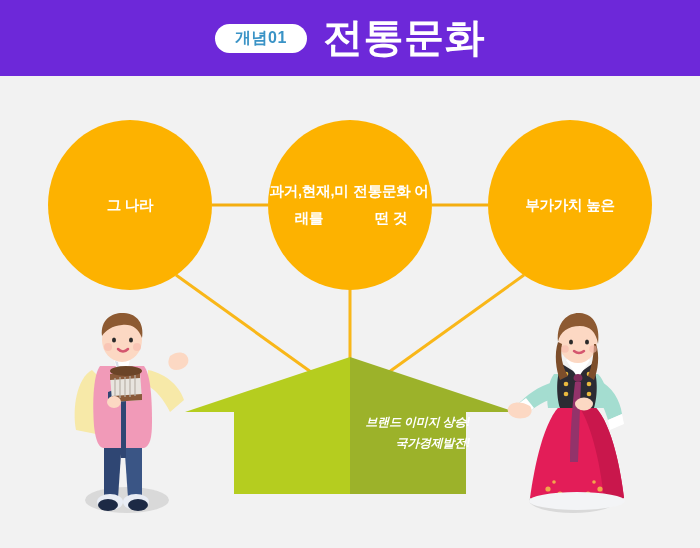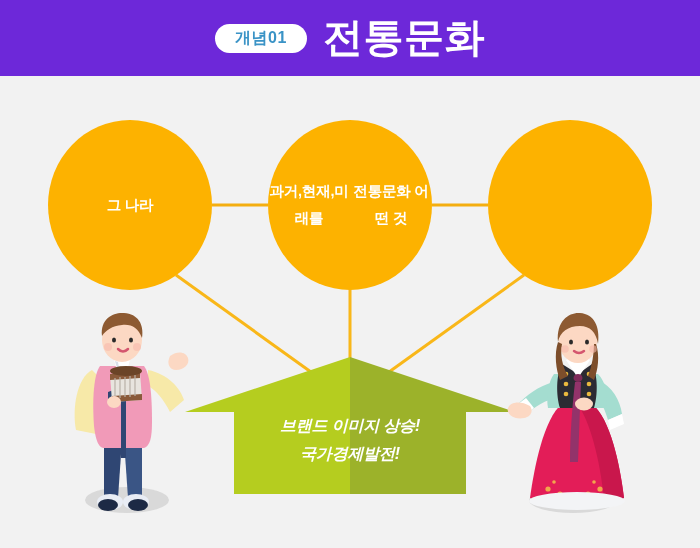--- a/index.html
+++ b/index.html
@@ -84,23 +84,23 @@
   .circle-1 { left: 48px;  top: 120px; }
   .circle-2 { left: 268px; top: 120px; }
   .circle-3 { left: 488px; top: 120px; }
 
   
   .arrow-label {
     position: absolute;
     left: 230px;
     top: 412px;
     width: 240px;
-    text-align: center;
+    text-align: right;
     color: #ffffff;
-    font-size: 16px;
+    font-size: 12px;
     font-style: italic;
     font-weight: bold;
     line-height: 1.75;
     letter-spacing: -0.2px;
     pointer-events: none;
   }
 
   
   .character {
     position: absolute;
@@ -138,20 +138,21 @@
   <div class="circle circle-1">
     <span>그 나라</span>
   </div>
 
   <div class="circle circle-2">
     <span>과거,현재,미래를</span>
     <span>전통문화 어떤 것</span>
   </div>
 
   <div class="circle circle-3">
+    <span>부가가치 높은</span>
   </div>
 
   <div class="arrow-label">
     <div>브랜드 이미지 상승!</div>
     <div>국가경제발전!</div>
   </div>
 
   <svg class="character char-left" viewBox="0 0 150 215">
 
     <path d="M52 130 L52 190 L66 190 L70 132 Z" fill="#2f4673"></path>

